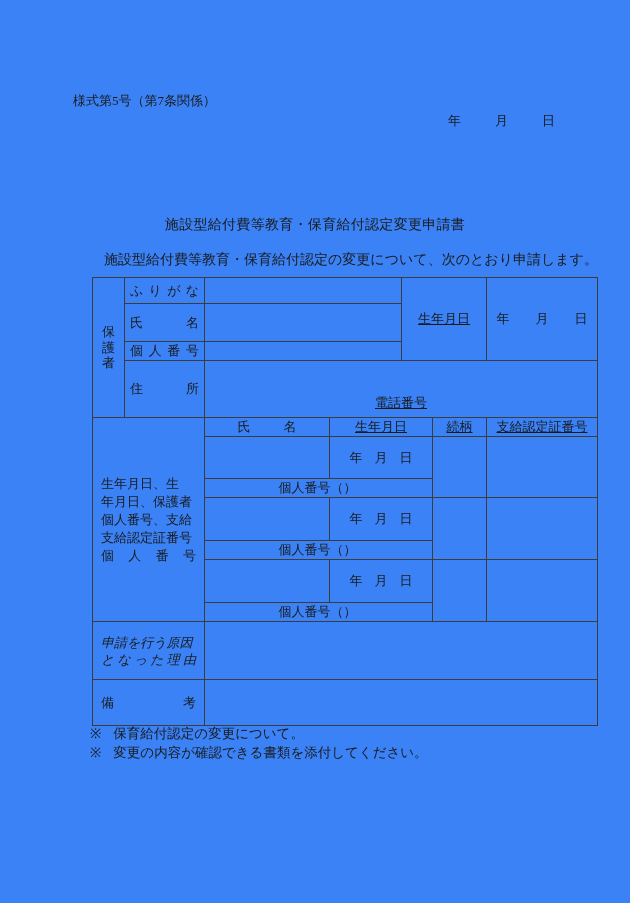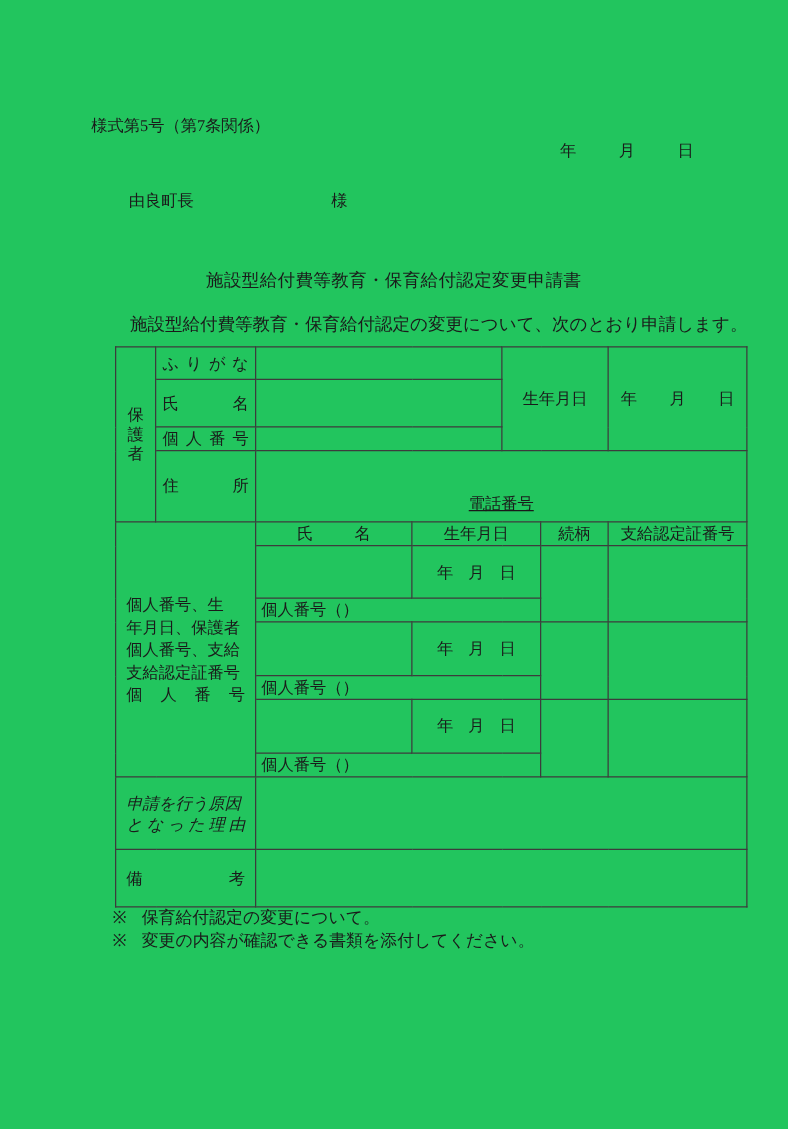--- a/index.html
+++ b/index.html
@@ -1,20 +1,20 @@
 <!DOCTYPE html>
 <html><head>
 <meta charset="utf-8">
 <style>
   html, body { margin: 0; padding: 0; background: #fff; }
   .page {
     position: relative;
     width: 630px;
     height: 903px;
-    background: #22c55e;
+    background: #3b82f6;
     color: #1a1a1a;
     font-family: "Liberation Serif", "DejaVu Serif", serif;
     overflow: hidden;
   }
   .abs { position: absolute; }
 
   
   .form-number { left: 73px; top: 92px; font-size: 13px; white-space: nowrap; }
   .date-line { left: 448px; top: 112px; display: flex; gap: 34px; font-size: 13px; }
   .addressee-line { left: 103px; top: 152px; font-size: 13px; white-space: nowrap; }
@@ -39,25 +39,25 @@
     white-space: nowrap;
     overflow: hidden;
   }
   tr.h26 { height: 26px; } tr.h38 { height: 38px; } tr.h17 { height: 17px; }
   tr.h57 { height: 57px; } tr.h18 { height: 18px; } tr.h42 { height: 42px; }
   tr.h43 { height: 43px; } tr.h58 { height: 58px; font-style: italic; } tr.h46 { height: 46px; }
 
   .spread { display: flex; justify-content: space-between; align-items: center; padding: 0 5px; }
   .spread8 { display: flex; justify-content: space-between; align-items: center; padding: 0 8px; }
   .vlabel { display: flex; flex-direction: column; align-items: center; justify-content: center; line-height: 15.5px; }
-  .center { text-align: center; }
+  .center { text-align: center; text-decoration: underline; }
   .ymd { display: flex; justify-content: center; align-items: center; gap: 26px; }
   .ymd-sm { gap: 12px; }
   .namehead { display: flex; justify-content: center; align-items: center; gap: 33px; }
-  .pn { display: flex; justify-content: flex-start; align-items: center; padding: 0 17px 0 4px; }
+  .pn { display: flex; justify-content: center; align-items: center; padding: 0 17px 0 4px; margin-left: 11px; }
   .child-label { padding: 0 8px; line-height: 18px; white-space: nowrap; }
   .addr-cell { position: relative; }
   .phone { position: absolute; bottom: 5px; left: 0; right: 0; text-align: center; text-decoration: underline; }
   .reason-label { padding: 0 8px; line-height: 17px; }
   .reason-line2 { display: flex; justify-content: space-between; }
 
   
   .notes { left: 90px; top: 724px; font-size: 13.5px; }
   .note { display: flex; gap: 12px; line-height: 19px; white-space: nowrap; }
 </style>
@@ -67,23 +67,20 @@
 <div class="page">
 
   <div class="abs form-number">様式第5号（第7条関係）</div>
 
   <div class="abs date-line">
     <span>年</span>
     <span>月</span>
     <span>日</span>
   </div>
 
-  <div class="abs addressee-line">
-    <span>由良町長</span><span class="honorific">様</span>
-  </div>
 
   <div class="abs declaration">施設型給付費等教育・保育給付認定の変更について、次のとおり申請します。</div>
 
   <div class="abs doc-title">施設型給付費等教育・保育給付認定変更申請書</div>
 
   <table class="form">
     <colgroup>
       <col style="width:32px">
         <col style="width:80px">
         <col style="width:125px">
@@ -151,21 +148,21 @@
           </div>
         </td>
         <td colspan="5" class="addr-cell">
           <div class="phone">電話番号</div>
         </td>
       </tr>
 
       <tr class="h18">
         <td rowspan="7" colspan="2">
           <div class="child-label">
-            <div>個人番号、生</div>
+            <div>生年月日、生</div>
             <div>年月日、保護者</div>
             <div>個人番号、支給</div>
             <div>支給認定証番号</div>
             <div class="spread" style="padding:0;">
               <span>個</span>
               <span>人</span>
               <span>番</span>
               <span>号</span>
             </div>
           </div>

